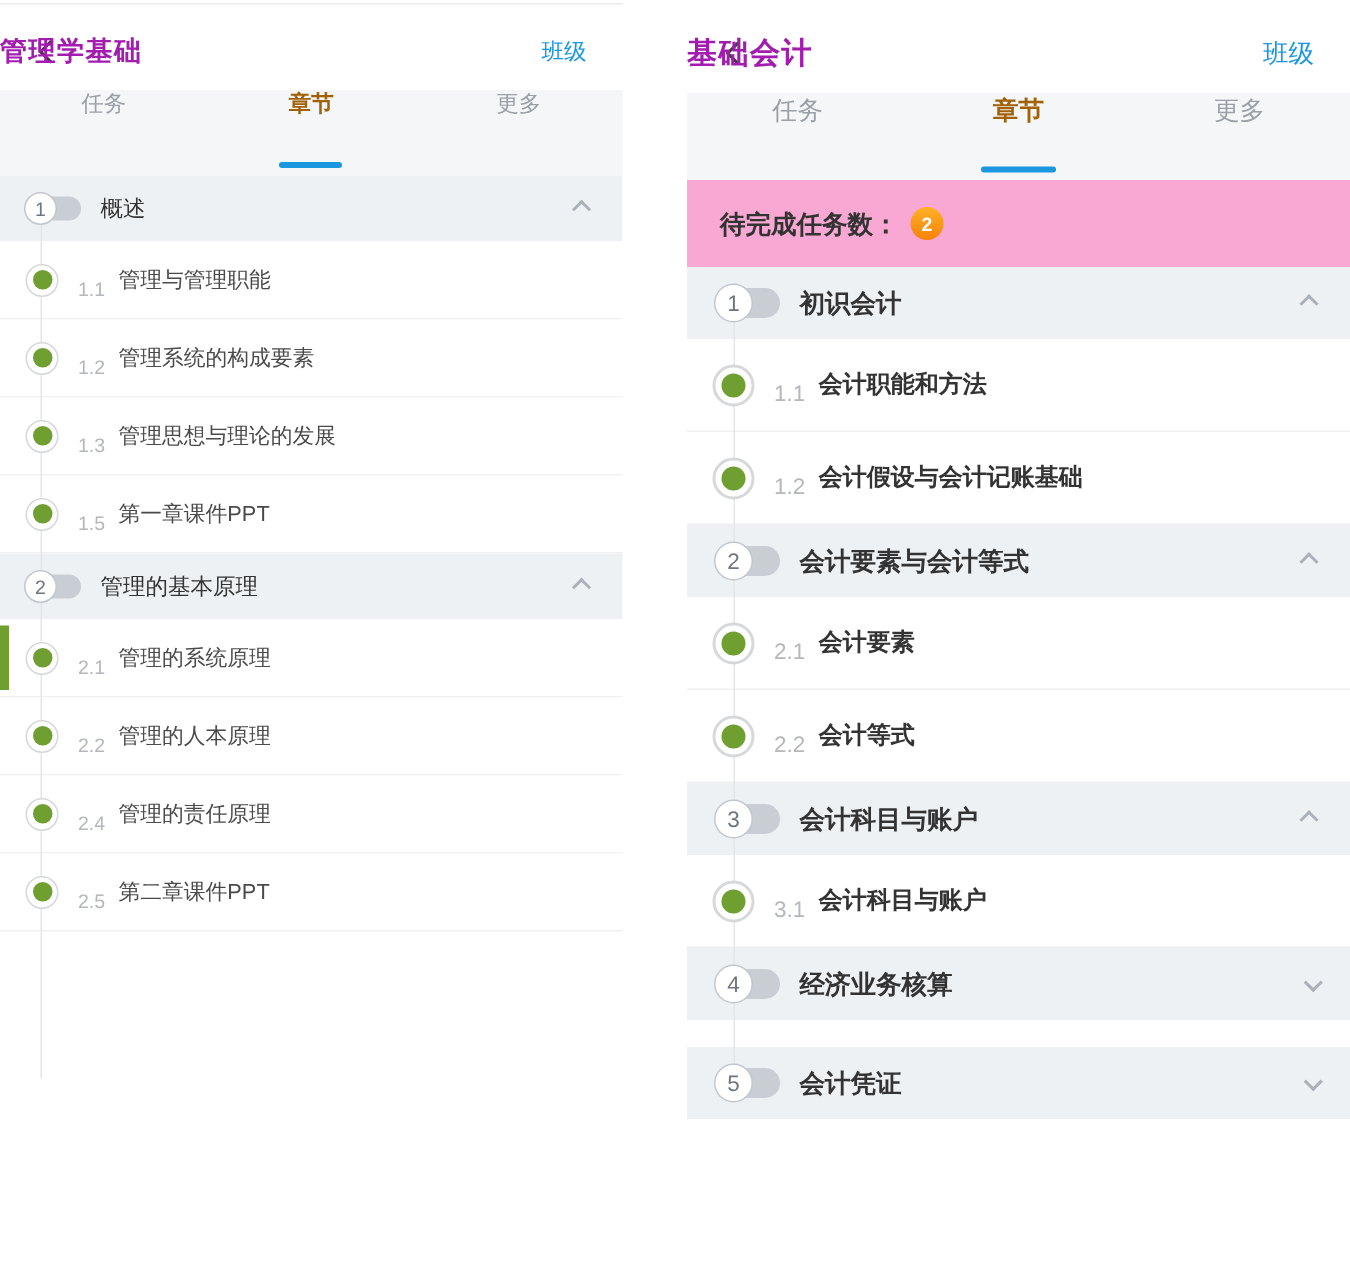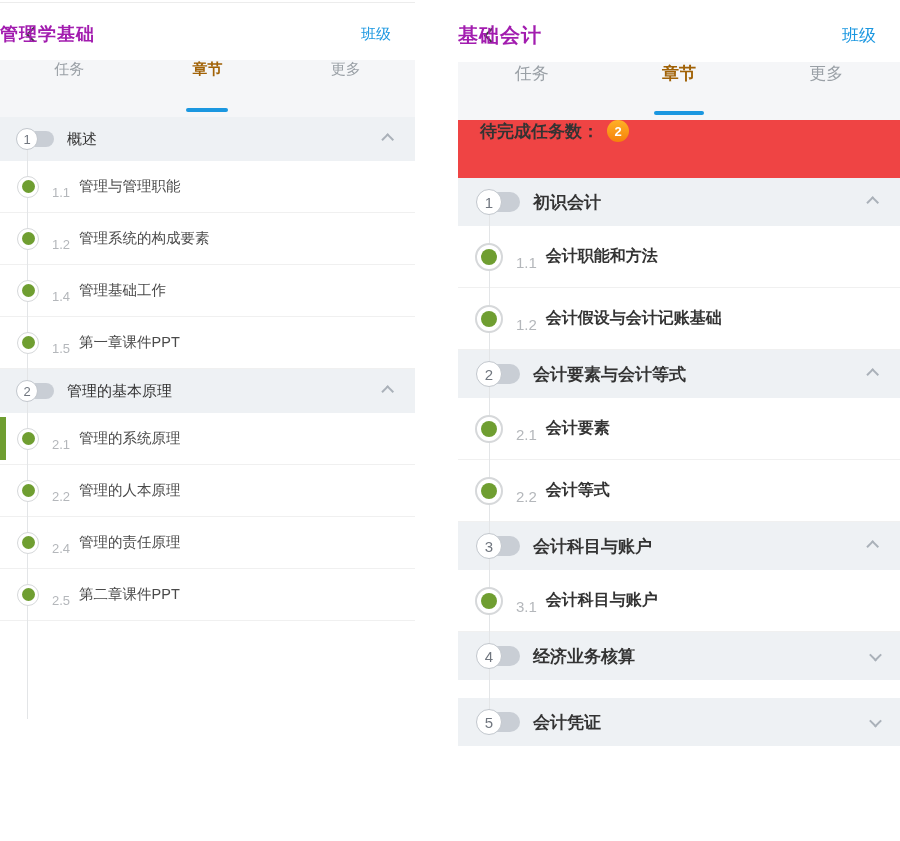--- a/index.html
+++ b/index.html
@@ -28,21 +28,21 @@
   .nav-action { position:absolute; right:24px; font-size:var(--actionfs); font-weight:500;
                 color:var(--accent); cursor:pointer; }
 
   .tabs { position:relative; height:var(--tabh); display:flex; background:var(--tabbg); }
   .tab { flex:1; position:relative; display:flex; justify-content:center;
          font-size:var(--tabfs); color:#9aa0a6; cursor:pointer; }
   .tab.active { color:#a16207; font-weight:700; }
   .tab .ul { position:absolute; bottom:5px; left:50%; transform:translateX(-50%);
              width:var(--ulw); height:4px; border-radius:2px; background:var(--accent); }
 
-  .pending { height:58px; display:flex; padding-left:22px; background:#ef4444;
+  .pending { height:58px; display:flex; align-items:center; padding-left:22px; background:#f9a8d4;
              font-size:17px; font-weight:600; color:#333; }
   .pbadge { width:22px; height:22px; margin-left:8px; border-radius:50%;
             background:linear-gradient(180deg,var(--orange1),var(--orange2));
             color:#fff; font-size:13px; font-weight:700;
             display:flex; align-items:center; justify-content:center; }
 
   .band { position:relative; height:var(--bandh); display:flex; align-items:center;
           padding:0 20px 0 16px; background:var(--bandbg); cursor:pointer; }
   .s-right .band { padding-left:18px; }
   .band.gapped { margin-top:18px; }
@@ -118,22 +118,22 @@
         <div class="dot">
           <div class="dot-in"></div>
         </div>
         <span class="num">1.2</span>
         <span class="ititle">管理系统的构成要素</span>
       </div>
       <div class="item">
         <div class="dot">
           <div class="dot-in"></div>
         </div>
-        <span class="num">1.4</span>
-        <span class="ititle">管理基础工作</span>
+        <span class="num">1.3</span>
+        <span class="ititle">管理思想与理论的发展</span>
       </div>
       <div class="item">
         <div class="dot">
           <div class="dot-in"></div>
         </div>
         <span class="num">1.5</span>
         <span class="ititle">第一章课件PPT</span>
       </div>
       <div class="band">
         <div class="cbadge">

